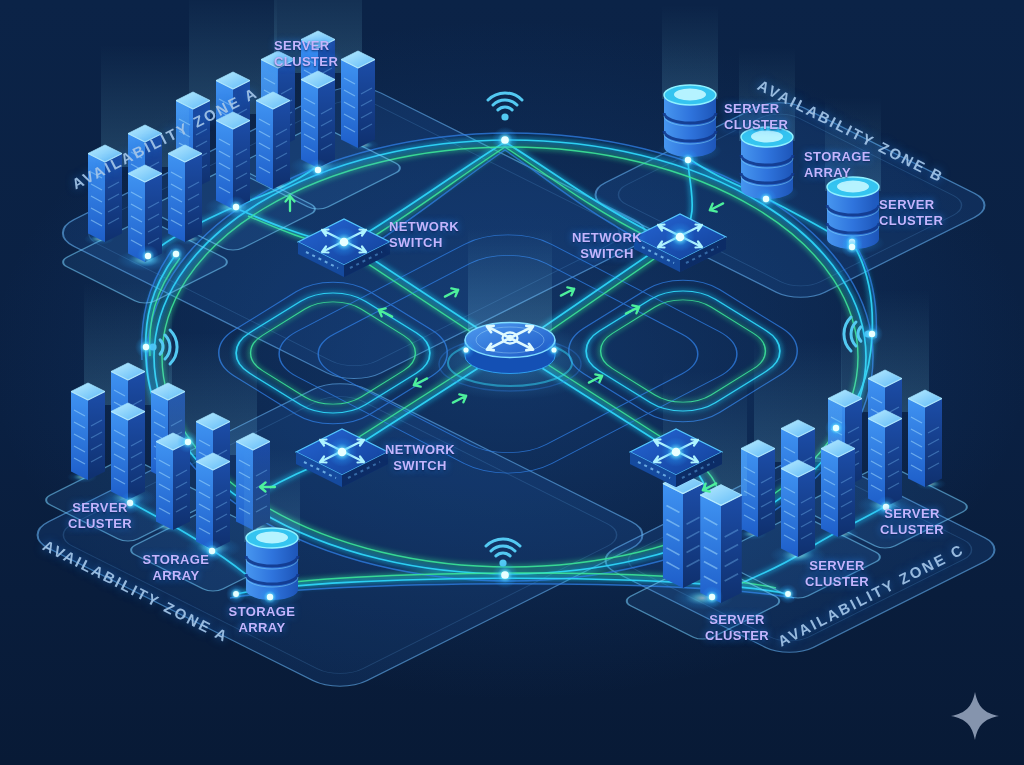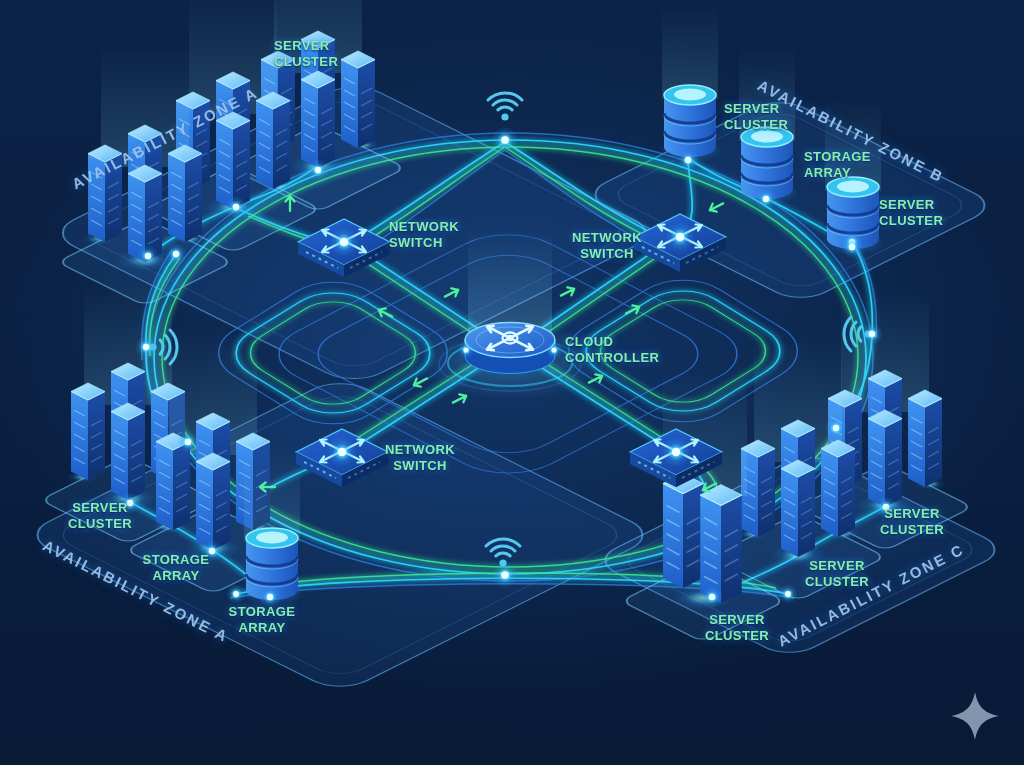--- a/index.html
+++ b/index.html
@@ -1,20 +1,20 @@
 <!DOCTYPE html>
 <html><head>
 <meta charset="utf-8">
 <style>
   html,body{margin:0;padding:0;background:#05101f;}
   .stage{position:relative;width:1024px;height:765px;overflow:hidden;background:#081a36;
          font-family:"Liberation Sans",sans-serif;}
   .stage svg{position:absolute;left:0;top:0;}
   .labels{position:absolute;left:0;top:0;width:100%;height:100%;pointer-events:none;}
-  .lbl{position:absolute;font-weight:bold;font-size:13px;line-height:1.2;color:#86efac;
+  .lbl{position:absolute;font-weight:bold;font-size:13px;line-height:1.2;color:#c4b5fd;
        letter-spacing:.4px;text-shadow:0 0 7px rgba(40,140,255,.85),0 1px 2px rgba(0,0,25,.7);}
   .lbl.c{transform:translateX(-50%);text-align:center;}
   .zlbl{position:absolute;font-weight:bold;font-size:15px;letter-spacing:2.4px;white-space:nowrap;
         color:rgba(164,197,232,.92);text-shadow:0 0 9px rgba(30,120,220,.65);transform-origin:center;}
   .plat{fill:rgba(44,114,206,.16);stroke:rgba(110,190,255,.55);stroke-width:2px;}
   .plat2{fill:none;stroke:rgba(110,190,255,.18);stroke-width:1.5px;}
 </style>
 </head>
 <body>
 
@@ -340,21 +340,20 @@
   <path transform="translate(975,716)" d="M0,-24 C3,-9 9,-3 24,0 C9,3 3,9 0,24 C-3,9 -9,3 -24,0 C-9,-3 -3,-9 0,-24 Z" fill="#93a2ba" opacity="0.9"></path>
 </svg>
 
 <div class="labels">
   <div class="lbl" style="left:274px;top:38px;width:76px">SERVER CLUSTER</div>
   <div class="lbl" style="left:389px;top:219px;width:84px">NETWORK SWITCH</div>
   <div class="lbl" style="left:724px;top:101px;width:76px">SERVER CLUSTER</div>
   <div class="lbl" style="left:804px;top:149px;width:86px">STORAGE ARRAY</div>
   <div class="lbl" style="left:879px;top:197px;width:76px">SERVER CLUSTER</div>
   <div class="lbl c" style="left:607px;top:230px;width:84px">NETWORK SWITCH</div>
-  <div class="lbl" style="left:565px;top:334px;width:112px">CLOUD CONTROLLER</div>
   <div class="lbl c" style="left:420px;top:442px;width:90px">NETWORK SWITCH</div>
   <div class="lbl c" style="left:100px;top:500px;width:80px">SERVER CLUSTER</div>
   <div class="lbl c" style="left:176px;top:552px;width:86px">STORAGE ARRAY</div>
   <div class="lbl c" style="left:262px;top:604px;width:86px">STORAGE ARRAY</div>
   <div class="lbl c" style="left:737px;top:612px;width:80px">SERVER CLUSTER</div>
   <div class="lbl c" style="left:837px;top:558px;width:80px">SERVER CLUSTER</div>
   <div class="lbl c" style="left:912px;top:506px;width:80px">SERVER CLUSTER</div>
 
   <div class="zlbl" style="left:165px;top:138px;transform:translate(-50%,-50%) rotate(-27deg)">AVAILABILITY ZONE A</div>
   <div class="zlbl" style="left:851px;top:131px;transform:translate(-50%,-50%) rotate(27deg)">AVAILABILITY ZONE B</div>

